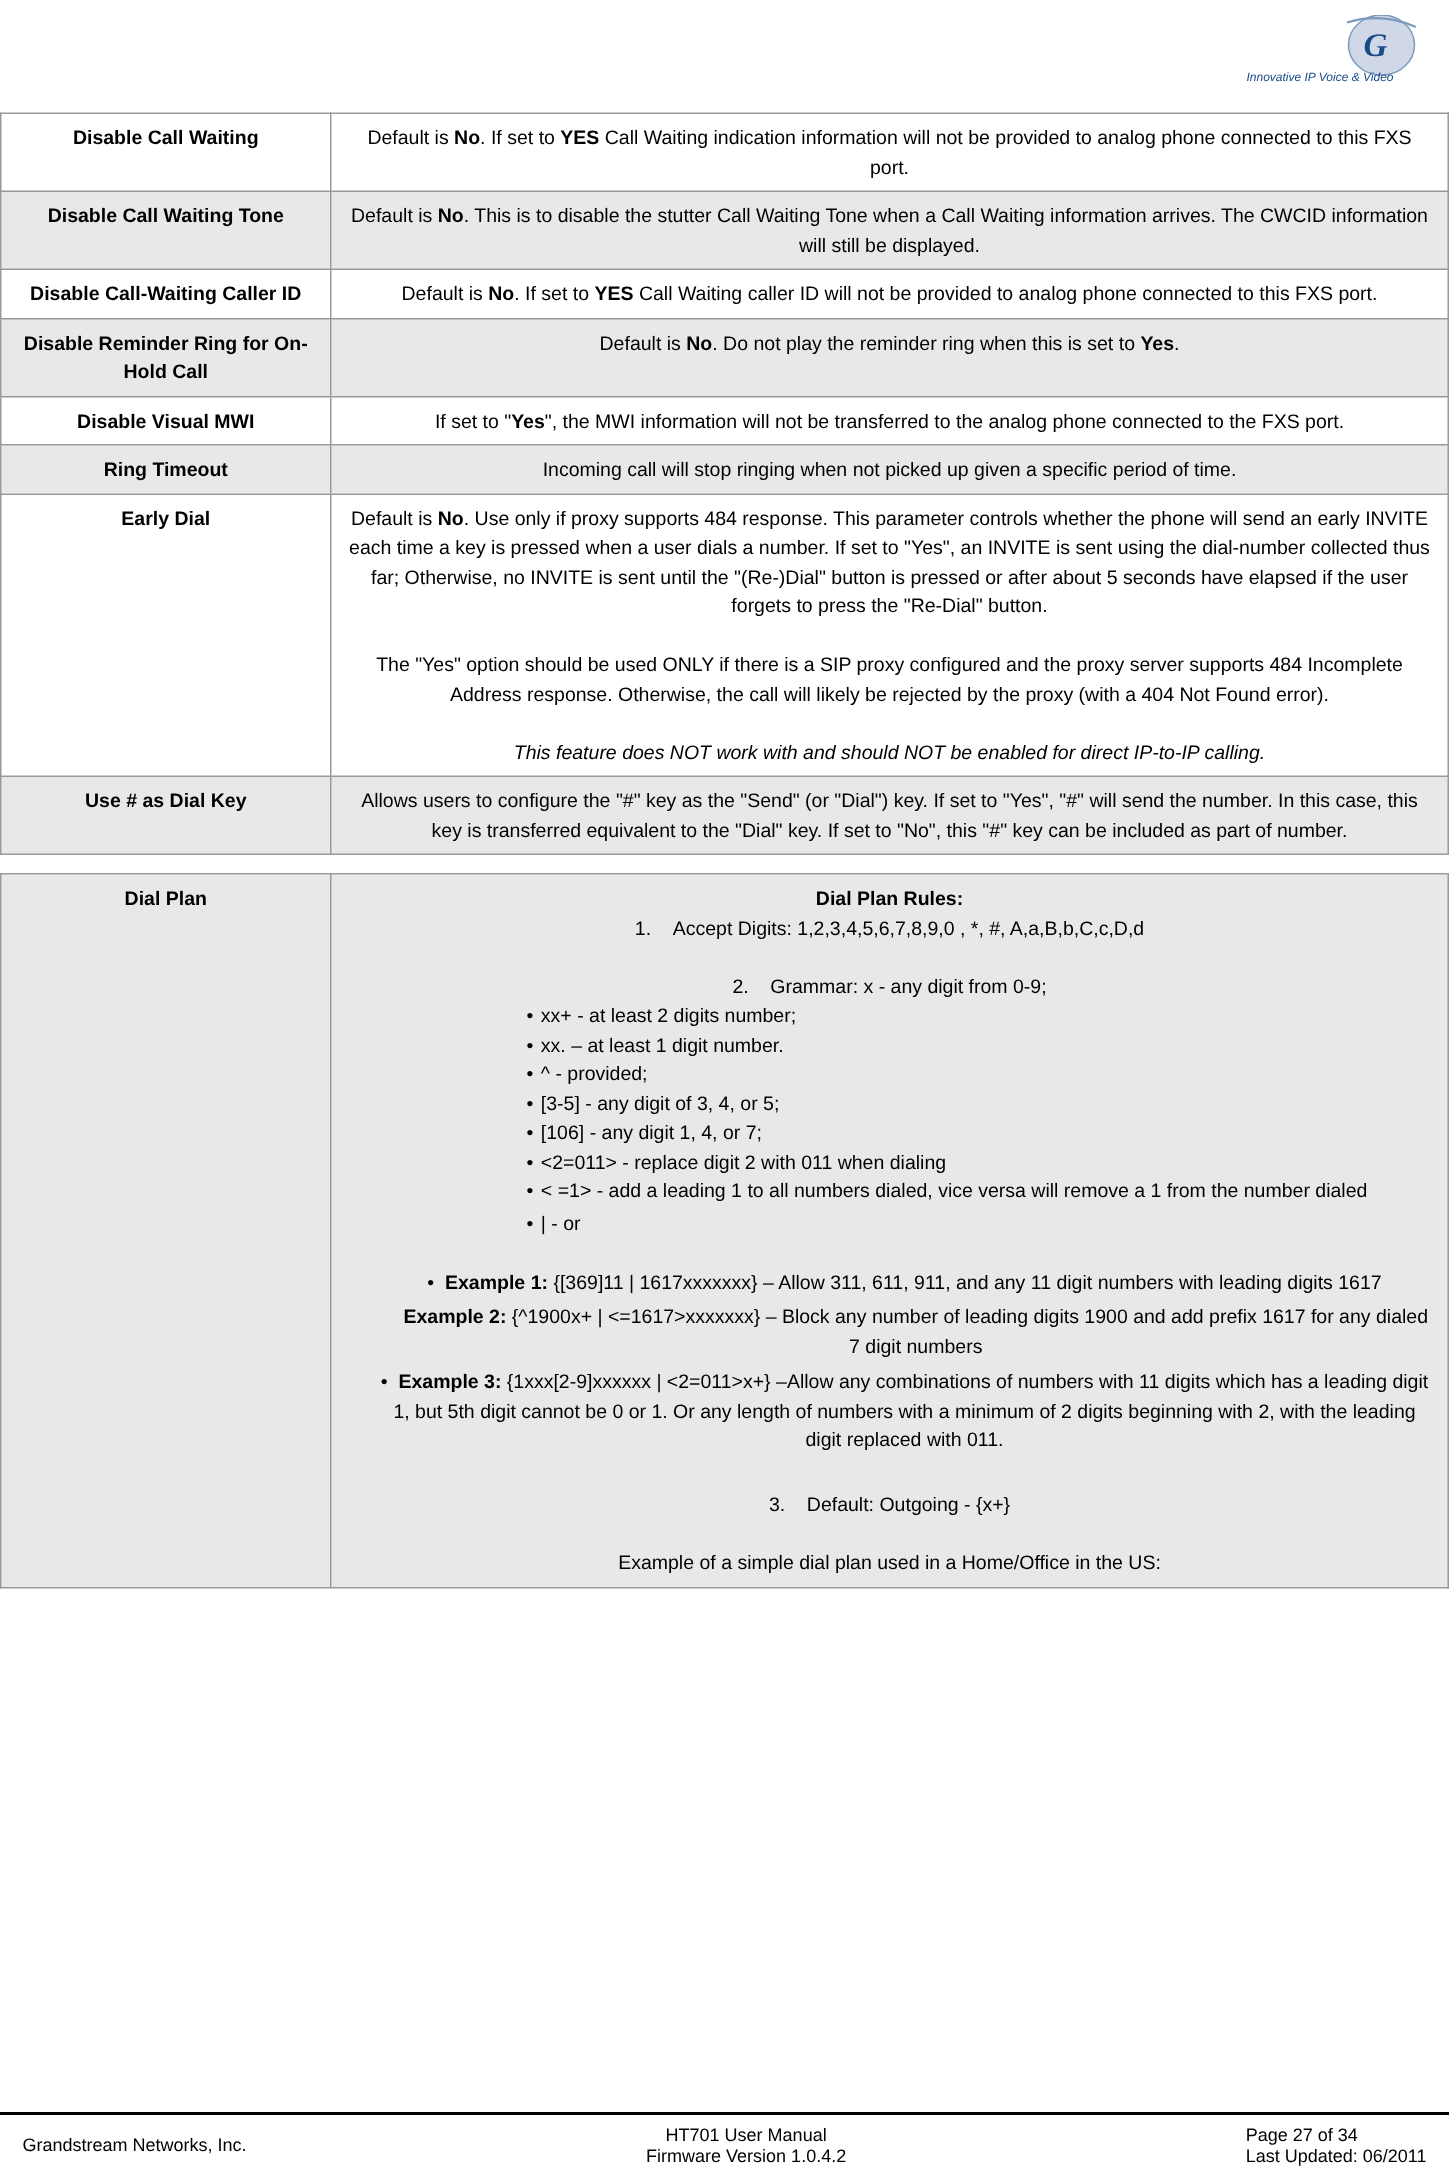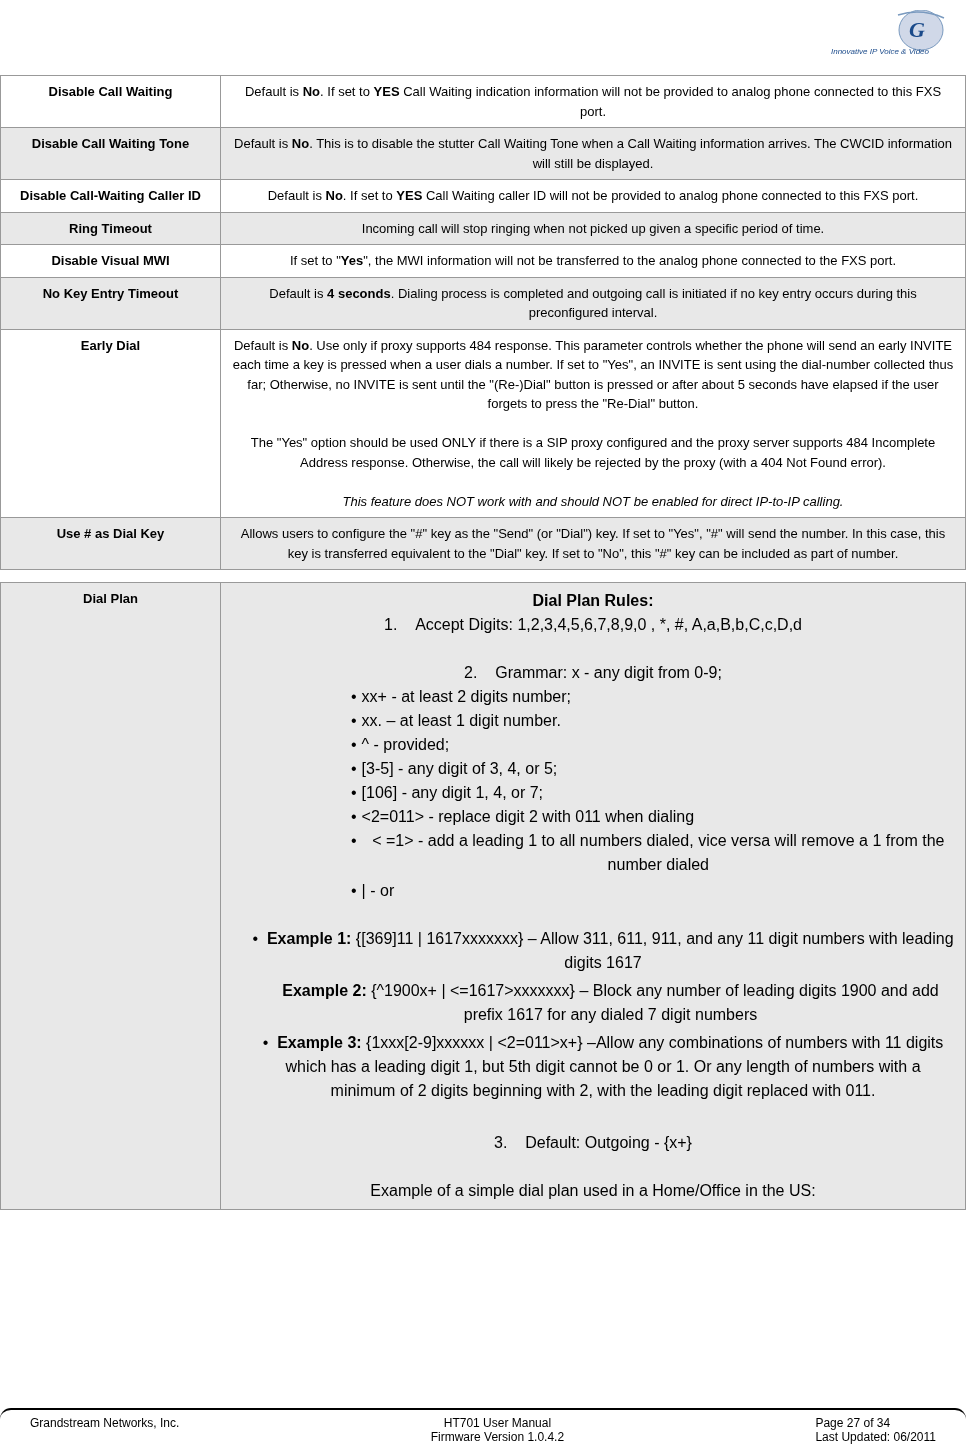--- a/index.html
+++ b/index.html
@@ -69,32 +69,31 @@
       border-left: none;
       border-right: none;
       border-top: none;
       border-bottom: none;
       height: 12px;
     }
     .dial-plan-row td {
       background: #e8e8e8 !important;
     }
     .dial-plan-content {
-      font-size: 16px;
+      font-size: 13px;
       line-height: 1.6;
     }
     .footer {
       display: flex;
       justify-content: space-between;
-      align-items: flex-start;
+      align-items: center;
       border-top: 2px solid #000;
-      padding: 6px 30px;
+      padding: 6px 15px;
       margin-top: auto;
       font-size: 12px;
-      border-radius: 11px;
     }
     .footer-center {
       text-align: center;
     }
   </style>
 </head>
 <body>
 
 <div class="page-wrapper">
 
@@ -119,30 +118,30 @@
         </tr>
         <tr>
           <td class="label-cell">Disable Call Waiting Tone</td>
           <td class="desc-cell">Default is <b>No</b>. This is to disable the stutter Call Waiting Tone when a Call Waiting information arrives. The CWCID information will still be displayed.</td>
         </tr>
         <tr>
           <td class="label-cell">Disable Call-Waiting Caller ID</td>
           <td class="desc-cell">Default is <b>No</b>. If set to <b>YES</b> Call Waiting caller ID will not be provided to analog phone connected to this FXS port.</td>
         </tr>
         <tr>
-          <td class="label-cell">Ring Timeout</td>
-          <td class="desc-cell">Incoming call will stop ringing when not picked up given a specific period of time.</td>
+          <td class="label-cell">Disable Reminder Ring for On-Hold Call</td>
+          <td class="desc-cell">Default is <b>No</b>. Do not play the reminder ring when this is set to <b>Yes</b>.</td>
         </tr>
         <tr>
           <td class="label-cell">Disable Visual MWI</td>
           <td class="desc-cell">If set to "<b>Yes</b>", the MWI information will not be transferred to the analog phone connected to the FXS port.</td>
         </tr>
         <tr>
-          <td class="label-cell">No Key Entry Timeout</td>
-          <td class="desc-cell">Default is <b>4 seconds</b>. Dialing process is completed and outgoing call is initiated if no key entry occurs during this preconfigured interval.</td>
+          <td class="label-cell">Ring Timeout</td>
+          <td class="desc-cell">Incoming call will stop ringing when not picked up given a specific period of time.</td>
         </tr>
         <tr>
           <td class="label-cell">Early Dial</td>
           <td class="desc-cell">Default is <b>No</b>. Use only if proxy supports 484 response.  This parameter controls whether the phone will send an early INVITE each time a key is pressed when a user dials a number.  If set to "Yes", an INVITE is sent using the dial-number collected thus far;  Otherwise, no INVITE is sent until the "(Re-)Dial" button is pressed or after about 5 seconds have elapsed if the user forgets to press the "Re-Dial" button.<br><br>The "Yes" option should be used ONLY if there is a SIP proxy configured and the proxy server supports 484 Incomplete Address response. Otherwise, the call will likely be rejected by the proxy (with a 404 Not Found error).<br><br><i>This feature does NOT work with and should NOT be enabled for direct IP-to-IP calling.</i></td>
         </tr>
         <tr>
           <td class="label-cell">Use # as Dial Key</td>
           <td class="desc-cell">Allows users to configure the "#" key as the "Send" (or "Dial") key.  If set to "Yes", "#" will send the number.  In this case, this key is transferred equivalent to the "Dial" key. If set to "No", this "#" key can be included as part of number.</td>
         </tr>
         <tr class="spacer-row">

